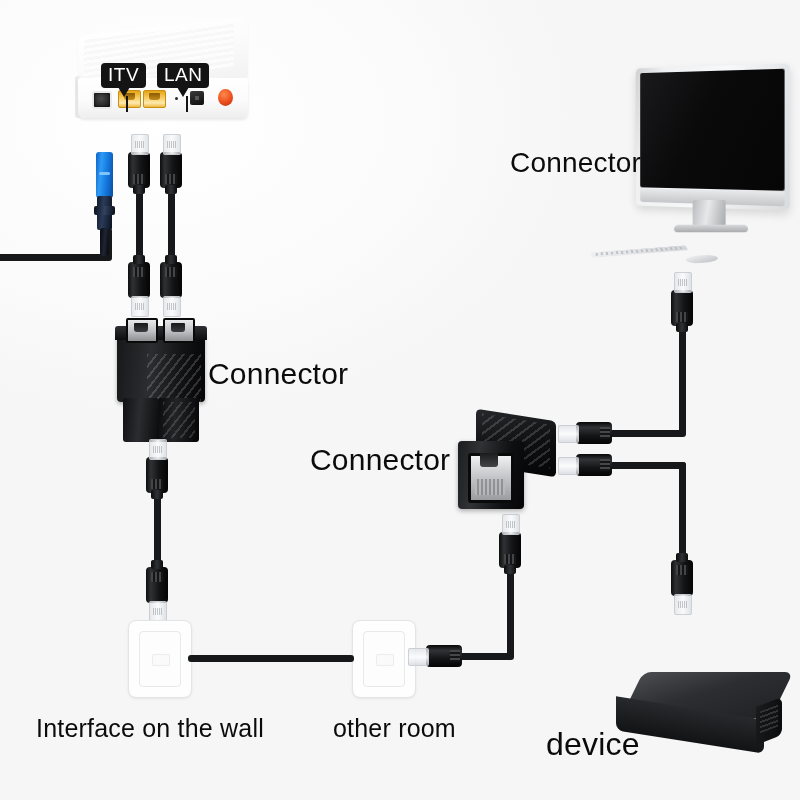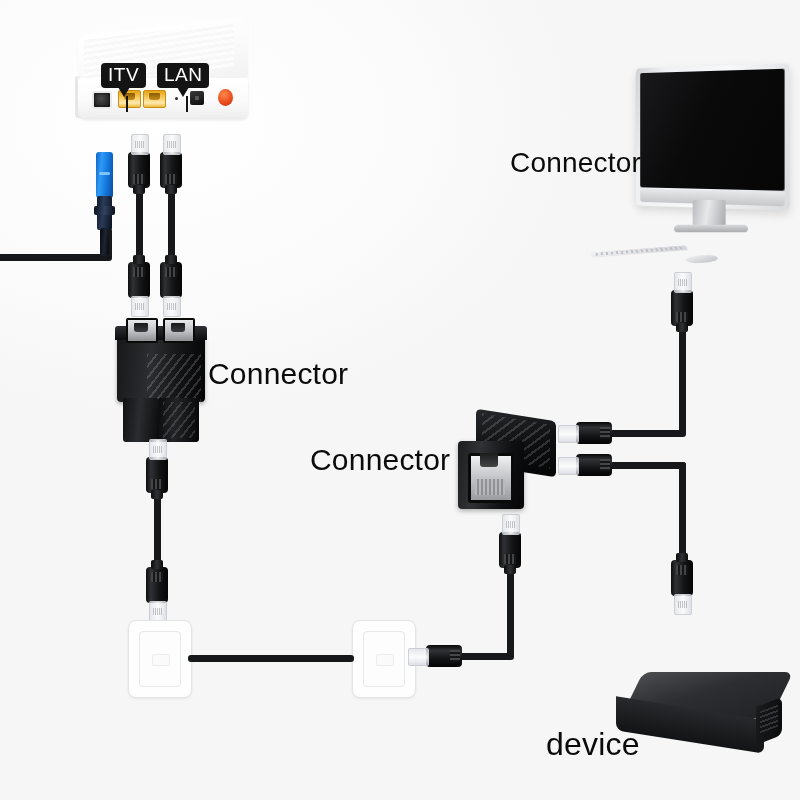--- a/index.html
+++ b/index.html
@@ -303,20 +303,22 @@
   </div>
 
   <div class="plate" style="left:128px;top:620px;">
       <i></i>
     </div>
   <div class="plate" style="left:352px;top:620px;">
       <i></i>
     </div>
   <div class="cab h" style="left:188px;top:655px;width:166px;"></div>
 
+  <div class="lbl" style="left:36px;top:714px;font-size:25px;">Interface on the wall</div>
+  <div class="lbl" style="left:333px;top:714px;font-size:25px;">other room</div>
 
   <div class="cab h" style="left:440px;top:653px;width:74px;"></div>
   <div class="cab v" style="left:507px;top:565px;height:92px;"></div>
   <div class="rjh left" style="left:410px;top:645px;">
     <div class="boot"></div>
       <div class="ribs"></div>
       <div class="clip"></div>
   </div>
   <div class="rj dn" style="left:499px;top:532px;">
     <div class="boot"></div>

